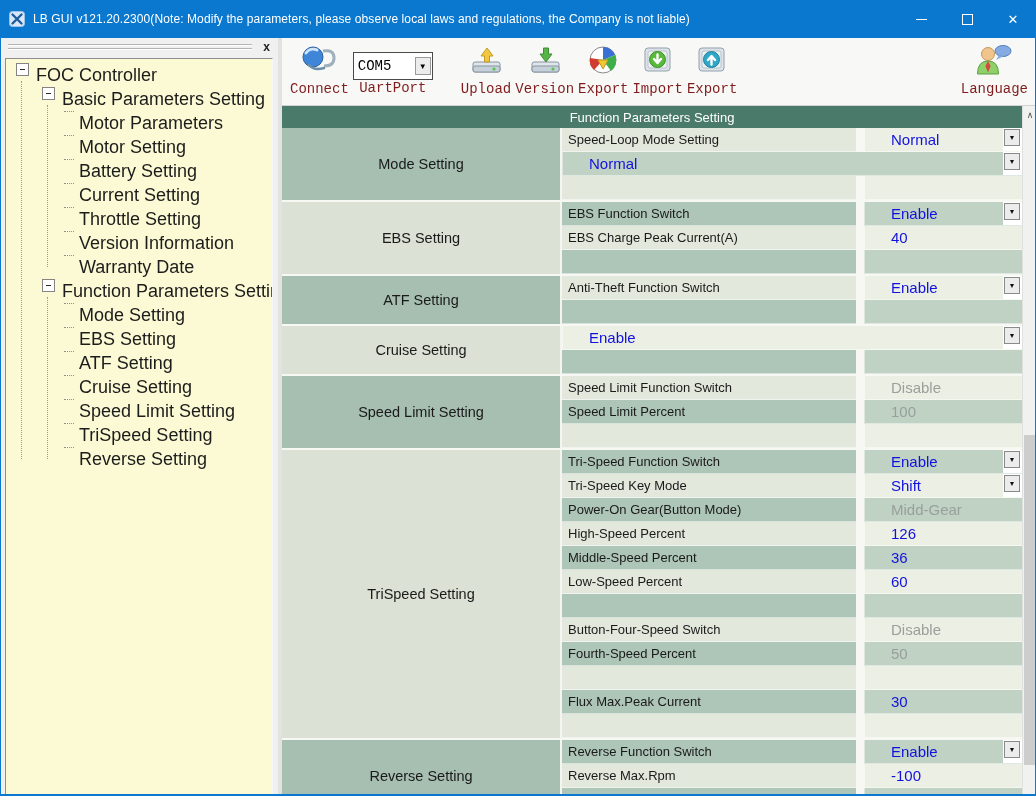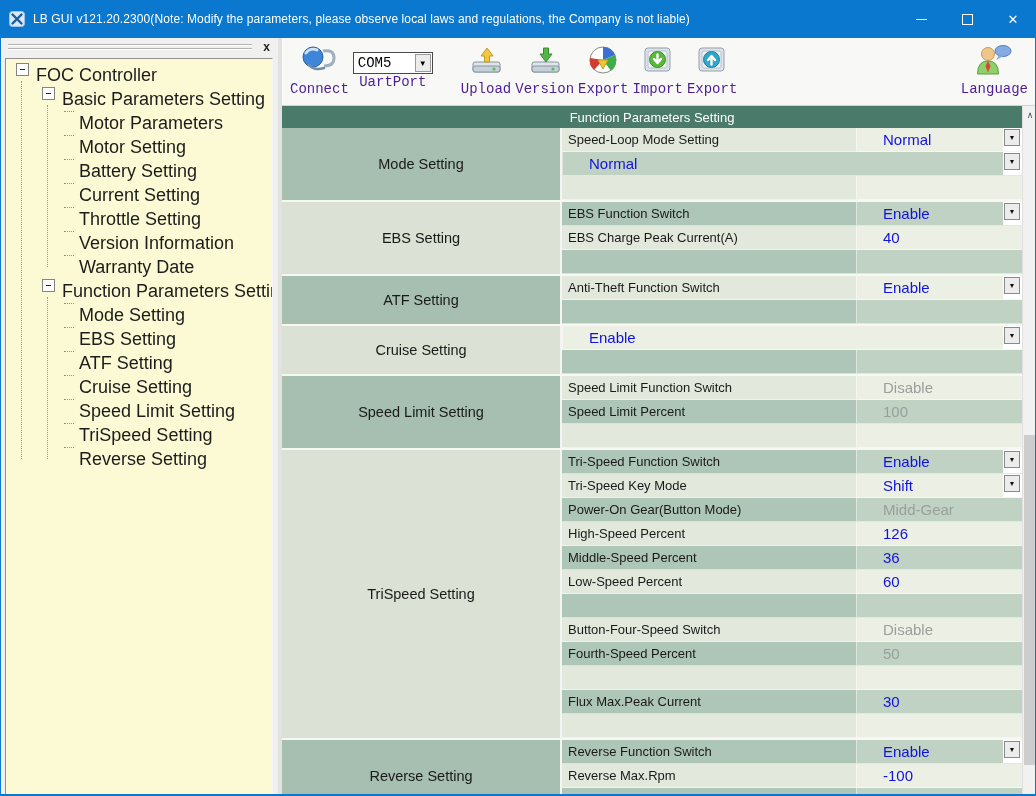--- a/index.html
+++ b/index.html
@@ -37,41 +37,41 @@
   .tchildren.g0::before{content:"";position:absolute;left:9px;top:-6px;bottom:12px;border-left:1px dotted #9a9a9a;}
   .tchildren.g1::before{content:"";position:absolute;left:35px;top:-6px;bottom:12px;border-left:1px dotted #9a9a9a;}
 
   .splitter{width:4px;background:#e2e2e0;flex:0 0 auto;}
 
   
   .main{flex:1;display:flex;flex-direction:column;min-width:0;}
   .toolbar{height:68px;background:#f8f8f6;border-bottom:1px solid #d2d2d0;display:flex;align-items:flex-start;padding:3px 6px 0 6px;box-sizing:border-box;}
   .tbtn{display:flex;flex-direction:column;align-items:center;margin:0 2px;cursor:pointer;}
   .ticon{height:40px;display:flex;align-items:center;justify-content:center;}
-  .tlabel{font-family:"Liberation Mono", monospace;font-size:14px;color:#4c1d95;line-height:16px;}
+  .tlabel{font-family:"Liberation Mono", monospace;font-size:14px;color:#7f1d1d;line-height:16px;}
   .uart{display:flex;flex-direction:column;align-items:center;margin:0 2px;}
-  .ubox{margin-top:11px;width:80px;height:22px;background:#fff;border:1px solid #4a4a4a;display:flex;align-items:center;box-sizing:border-box;}
+  .ubox{margin-top:11px;width:80px;height:28px;background:#fff;border:1px solid #4a4a4a;display:flex;align-items:center;box-sizing:border-box;}
   .uval{flex:1;font-family:"Liberation Mono", monospace;font-size:14px;padding-left:4px;}
   .ubtn{width:16px;height:18px;margin-right:1px;background:#ececec;border:1px solid #9a9a9a;font-size:8px;display:flex;align-items:center;justify-content:center;box-sizing:border-box;cursor:pointer;}
   .uart .tlabel{}
   .gap{width:24px;flex:0 0 auto;}
   .flex1{flex:1;}
 
   
   .tablewrap{position:relative;height:700px;background:#f7f7f4;}
   .table-header{height:22px;width:740px;background:var(--hdr,#4a7a6a);color:#fff;font-size:13px;
     display:flex;align-items:center;justify-content:center;}
   .grid{width:740px;height:678px;overflow:hidden;}
   .group-block{display:flex;margin-bottom:2px;}
   .group-cell{width:278px;flex:0 0 auto;display:flex;align-items:center;justify-content:center;
     font-size:14.5px;color:#1a1a1a;}
   .gc-dark{background:var(--gc-dark,#a6bfb1);}
   .gc-light{background:var(--gc-light,#dbe1d4);}
   .rows{flex:1;border-left:2px solid #f4f4f1;min-width:0;}
-  .grid-row{display:flex;height:24px;box-sizing:border-box;}
+  .grid-row{display:flex;height:24px;box-sizing:border-box;gap:8px;}
   .cell-label{width:294px;flex:0 0 auto;font-size:13px;color:#1a1a1a;display:flex;align-items:center;
     padding-left:6px;box-sizing:border-box;border-bottom:1px solid rgba(255,255,255,.5);}
   .cell-value{flex:1;position:relative;display:flex;align-items:center;padding-left:26px;box-sizing:border-box;
     font-size:15px;border-bottom:1px solid rgba(255,255,255,.5);border-left:1px solid rgba(255,255,255,.45);}
   .r-light .cell-label{background:var(--rl-label,#e3e8dc);}
   .r-light .cell-value{background:var(--rl-value,#ecefe4);}
   .r-dark .cell-label{background:var(--rd-label,#aec6b8);}
   .r-dark .cell-value{background:var(--rd-value,#c0d2c4);}
   .v-blue{color:var(--vblue,#1212dd);}
   .v-gray{color:var(--vgray,#999f9b);}

